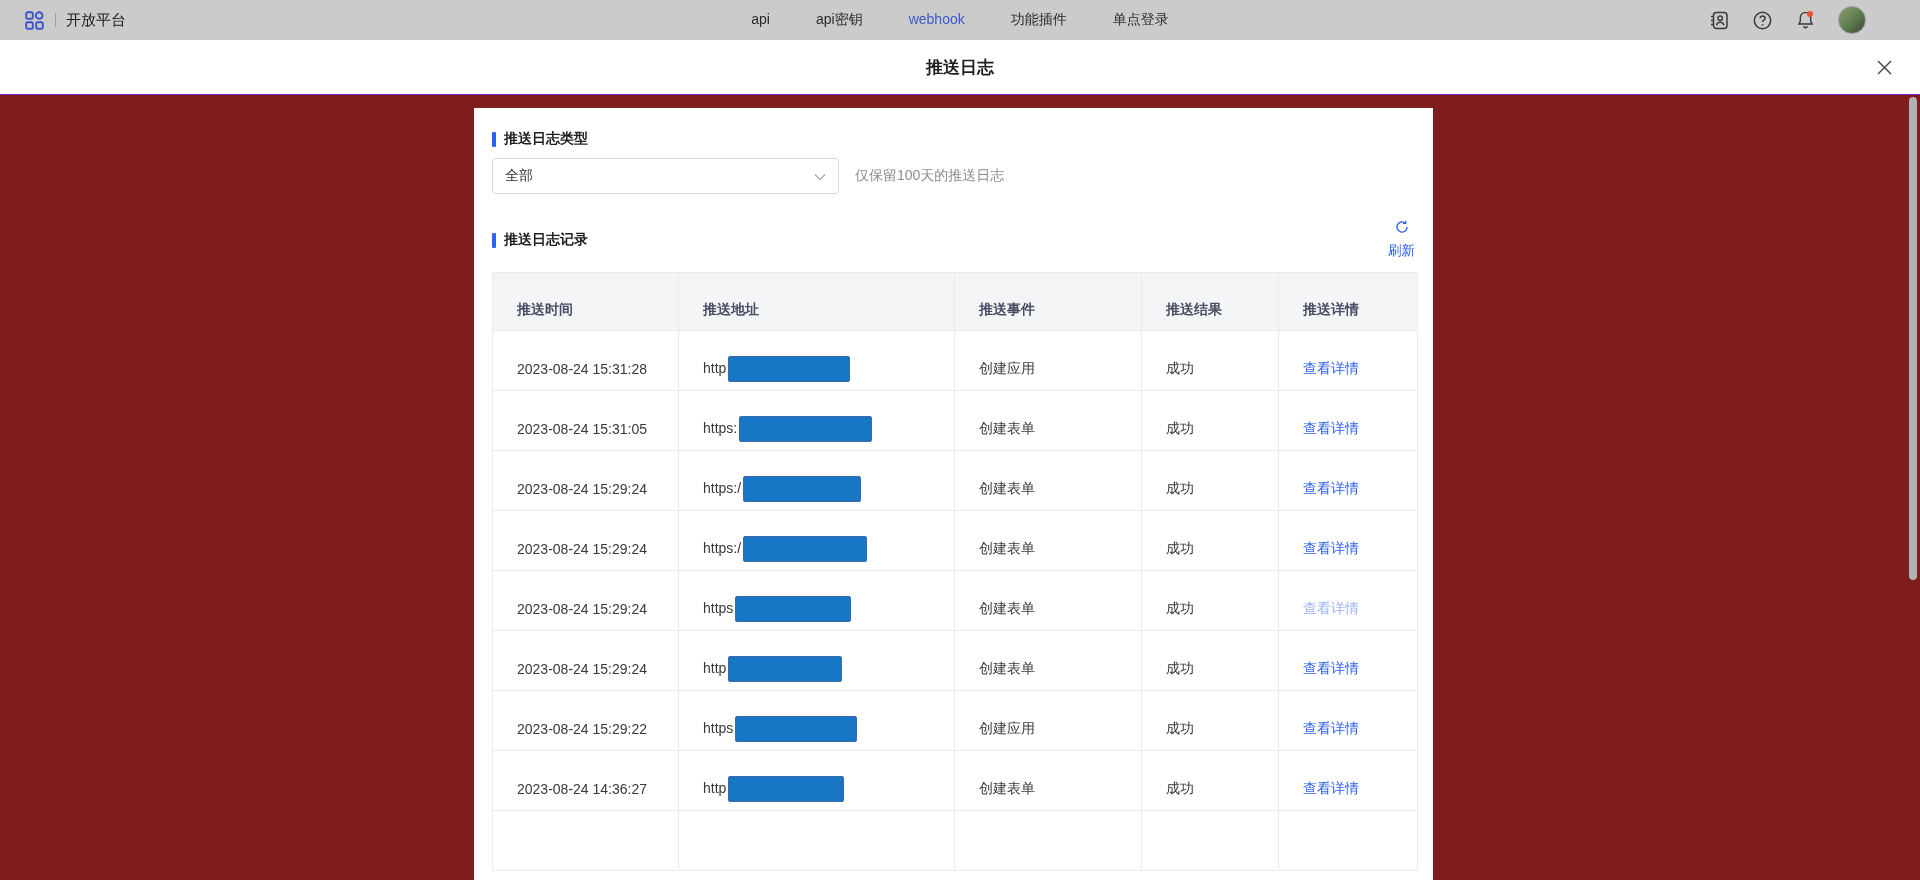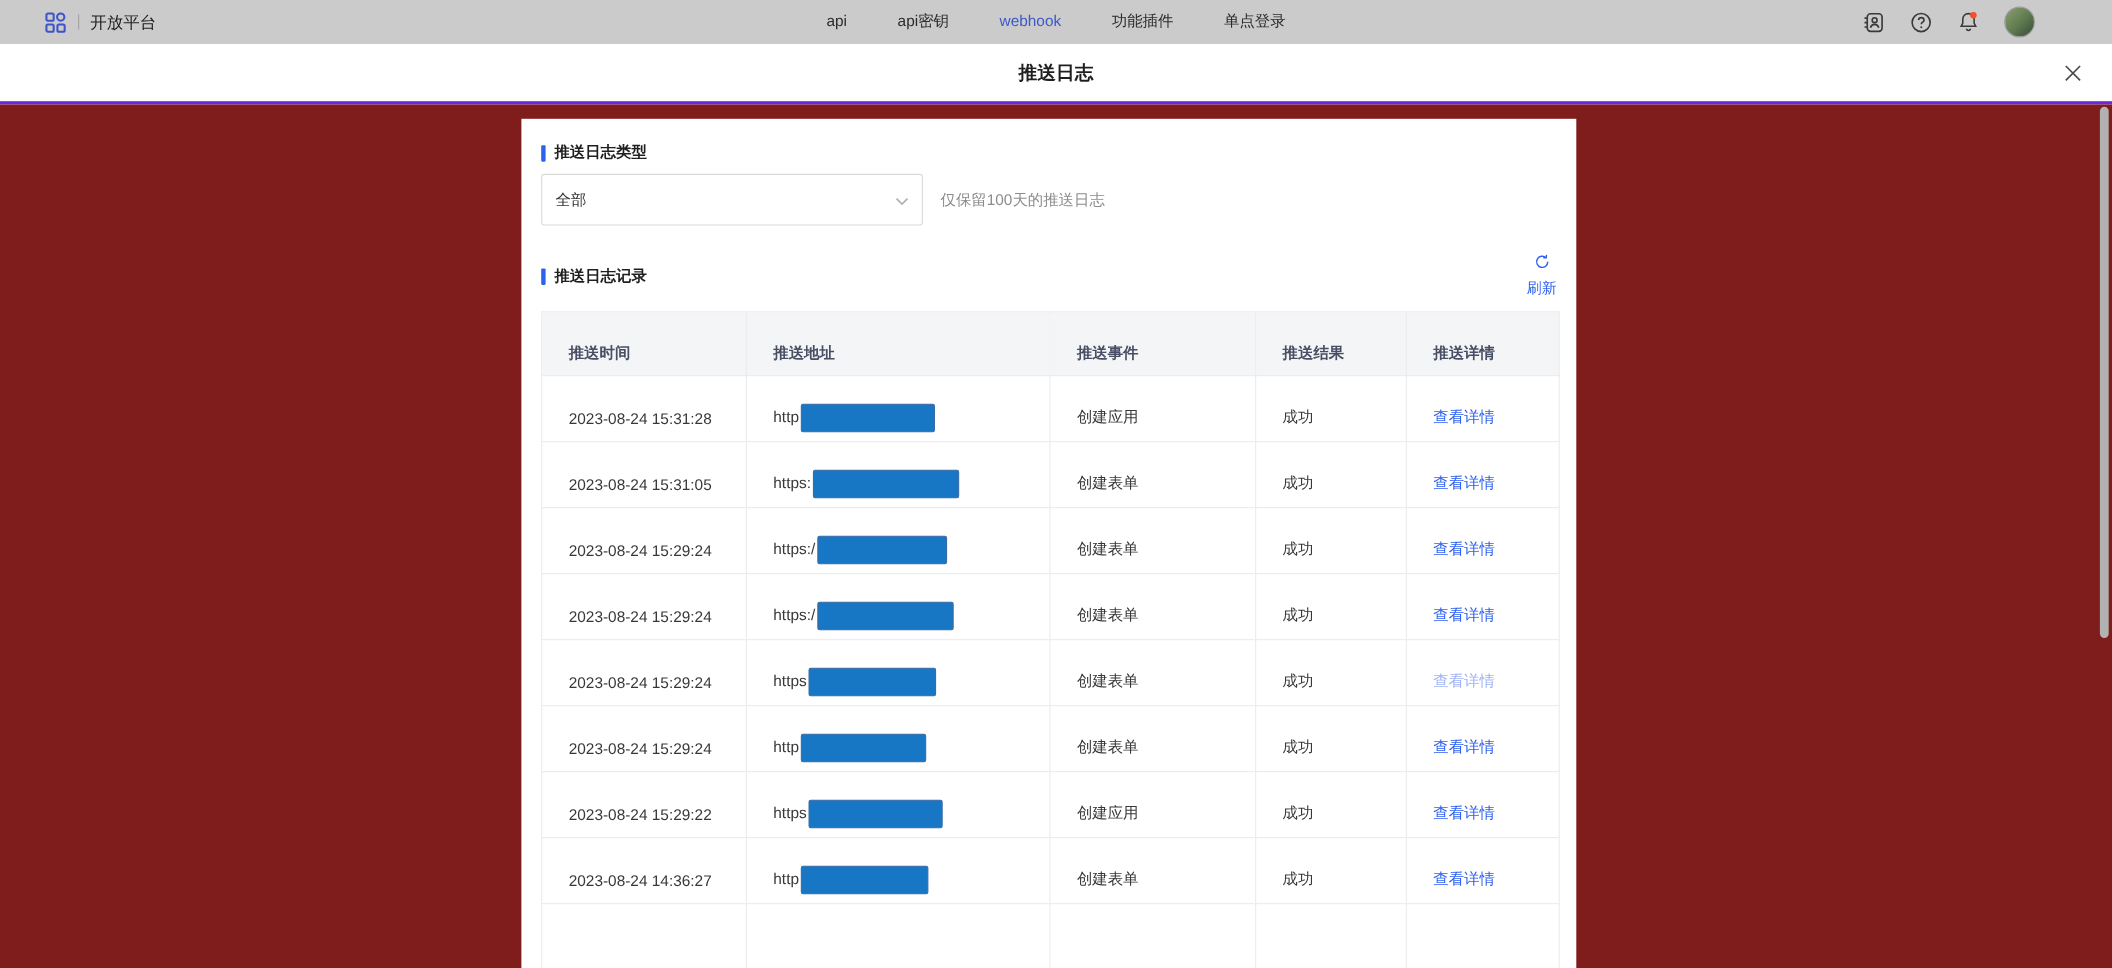--- a/index.html
+++ b/index.html
@@ -1,52 +1,52 @@
 <!DOCTYPE html>
 <html><head>
 <meta charset="utf-8">
 <style>
   * { margin:0; padding:0; box-sizing:border-box; }
   html,body { width:1920px; height:880px; overflow:hidden;
     font-family:"Liberation Sans","DejaVu Sans",sans-serif; background:#f3f4f6; }
 
   
   .topbar { height:40px; background:#cbcbcb; display:flex; align-items:center;
-    padding:0 40px; position:relative; }
+    padding:0 24px; position:relative; }
   .brand-group { display:flex; align-items:center; gap:10px; }
   .brand-divider { width:1px; height:14px; background:#a3a3a3; }
   .brand-title { font-size:15px; color:#1c1c1c; }
   .tabs { position:absolute; left:50%; transform:translateX(-50%);
     display:flex; gap:46px; }
   .tab { font-size:14px; color:#2b2b2b; cursor:pointer; white-space:nowrap; }
   .tab.active { color:#3d58c9; }
   .topbar-right { margin-left:auto; display:flex; align-items:center; gap:22px; padding-right:30px; }
   .tb-icon { width:21px; height:21px; display:flex; align-items:center; justify-content:center; cursor:pointer; }
   .avatar { width:28px; height:28px; border-radius:50%;
     background:linear-gradient(135deg,#8aa06f 0%,#5d7a4e 55%,#39453a 100%);
     border:1px solid #9a9a9a; cursor:pointer; }
 
   
-  .modal-header { height:55px; background:#ffffff; border-bottom:3px solid #6d28d9;
+  .modal-header { height:55px; background:#ffffff; border-bottom:1px solid #6d28d9;
     display:flex; align-items:center; justify-content:center; position:relative; }
   .modal-title { font-size:17px; font-weight:bold; color:#1f1f1f; }
   .modal-close { position:absolute; right:26px; top:50%; transform:translateY(-50%);
     width:20px; height:20px; display:flex; align-items:center; justify-content:center; cursor:pointer; }
 
   
   .modal-body { height:785px; position:relative; overflow:hidden; background:#7f1d1d; }
   .card { position:absolute; left:474px; top:13px; width:959px; min-height:900px;
     background:#ffffff; padding:22px 18px 40px; }
 
   .section-title { display:flex; align-items:center; gap:8px;
     font-size:14px; font-weight:bold; color:#1f1f1f; }
   .accent-bar { width:4px; height:15px; background:#2e61f0; border-radius:1px; }
 
   .filter-row { margin-top:10px; display:flex; align-items:center; gap:16px; }
-  .dropdown { width:347px; height:47px; border:1px solid #d9d9d9; border-radius:3px;
+  .dropdown { width:347px; height:36px; border:1px solid #d9d9d9; border-radius:3px;
     background:#fff; display:flex; align-items:center; justify-content:space-between;
     padding:0 12px; font-size:14px; color:#333; cursor:pointer; }
   .retention-note { font-size:14px; color:#8c8c8c; }
 
   .records-header { margin-top:26px; display:flex; align-items:center; justify-content:space-between; }
   .refresh-btn { display:flex; align-items:center; gap:5px; color:#2e61f0;
     font-size:13.5px; cursor:pointer;flex-direction:column; }
 
   table.log-table { margin-top:12px; width:925px; border-collapse:collapse; table-layout:fixed; }
   .log-table th, .log-table td { border:1px solid #eaebee; text-align:left;

